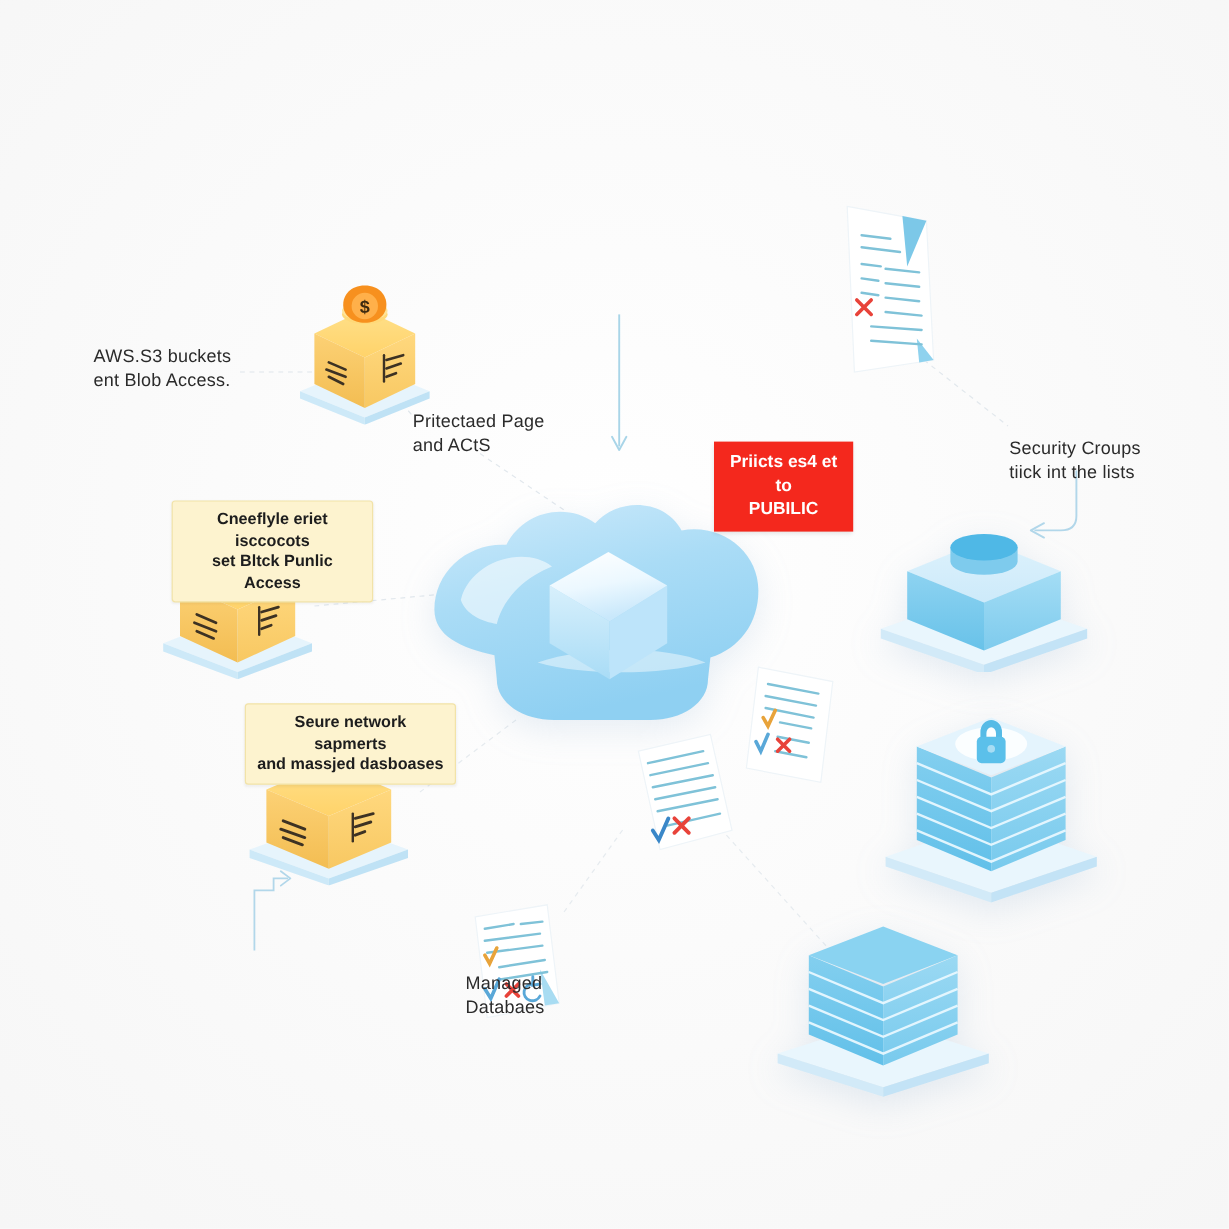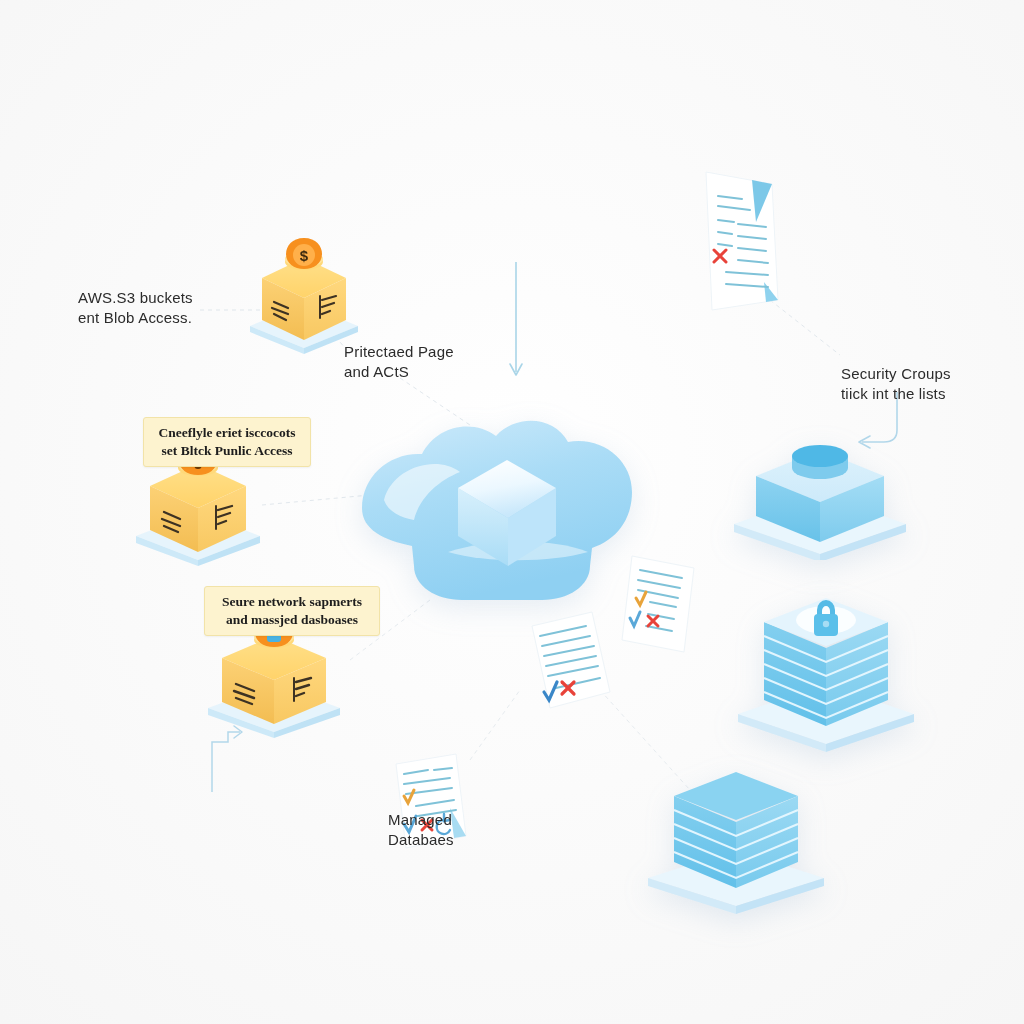--- a/index.html
+++ b/index.html
@@ -31,21 +31,20 @@
     border:1px solid #f2e3a8;
     color:#1d1d1d;
     font-size:13.5px;
     font-weight:700;
     line-height:1.3;
     padding:6px 9px 7px 9px;
     border-radius:3px;
     white-space:pre-line;
     box-shadow:0 1px 2px rgba(0,0,0,.05);
     text-align:center;
-    font-family:Liberation Serif, serif;
   }
 
   
   .red-badge{
     position:absolute;
     background:#f4281d;
     color:#ffffff;
     font-size:14.5px;
     font-weight:700;
     line-height:1.35;
@@ -431,14 +430,16 @@
 
   <div class="callout" style="left:388px;top:810px;width:160px;">Managed
 Databaes</div>
 
   <div class="hl-label" style="left:143px;top:417px;width:148px;">Cneeflyle eriet isccocots
 set Bltck Punlic Access</div>
 
   <div class="hl-label" style="left:204px;top:586px;width:156px;">Seure network sapmerts
 and massjed dasboases</div>
 
+  <div class="red-badge" style="left:595px;top:368px;width:92px;">Priicts es4 et to
+PUBILIC</div>
 
 </div>
 
 </body></html>

